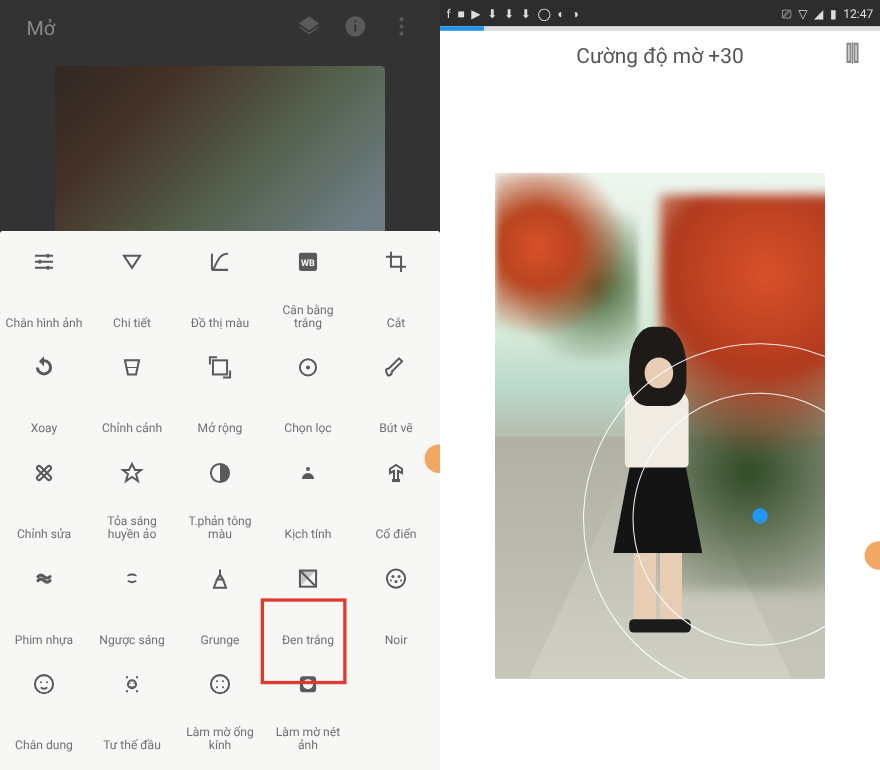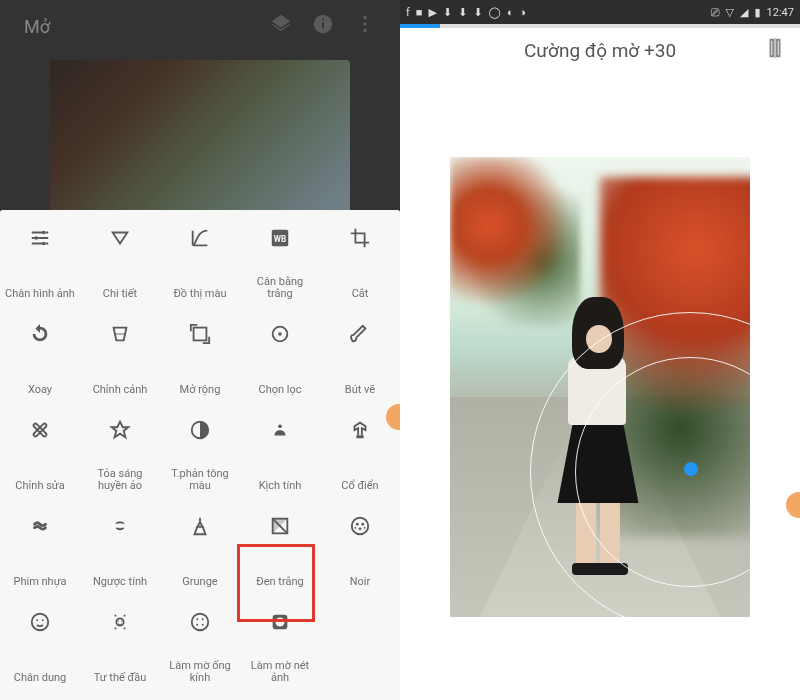--- a/index.html
+++ b/index.html
@@ -216,21 +216,21 @@
           </span>
           <span class="lbl">Phim nhựa</span>
         </div>
         <div class="tool">
           <span class="ic">
             <svg viewBox="0 0 24 24">
               <path d="M7 10c1-3 3-3 5-3s4 0 5 3c-1 0-2-1-5-1s-4 1-5 1z"></path>
               <path d="M8 14c2 2 6 2 8 0" fill="none" stroke="#5a5a5a" stroke-width="2"></path>
             </svg>
           </span>
-          <span class="lbl">Ngược tính</span>
+          <span class="lbl">Ngược sáng</span>
         </div>
         <div class="tool">
           <span class="ic">
             <svg viewBox="0 0 24 24">
               <path d="M12 3v5m0 0l-3 5h6l-3-5zm-3 5l-3 8h12l-3-8" fill="none" stroke="#5a5a5a" stroke-width="2"></path>
             </svg>
           </span>
           <span class="lbl">Grunge</span>
         </div>
         <div class="tool">

